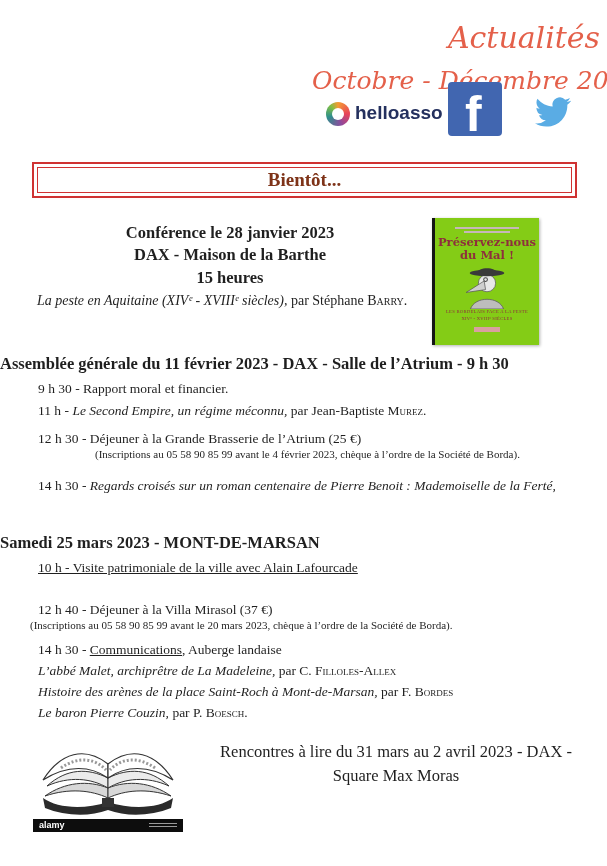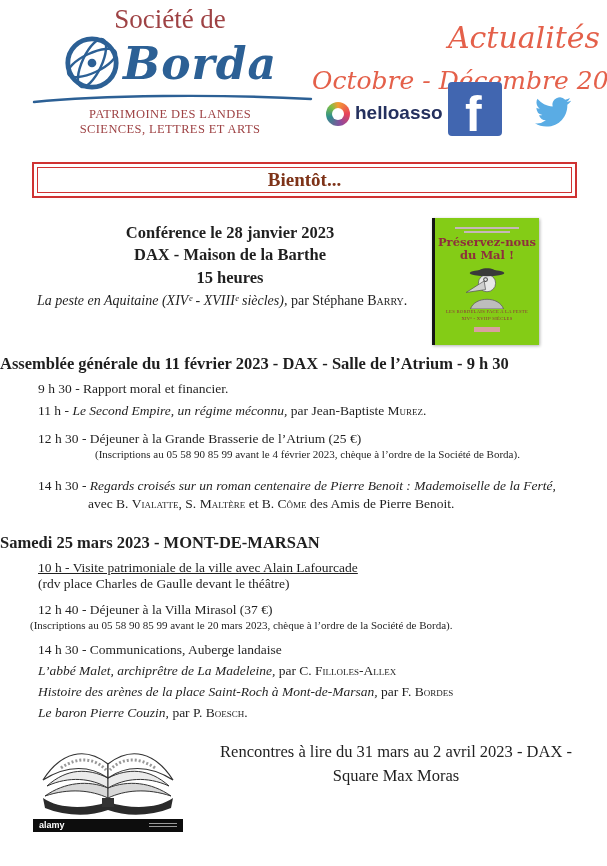--- a/index.html
+++ b/index.html
@@ -54,21 +54,21 @@
   .bc-doctor{display:block;margin:1px auto 0;width:74px;height:46px;}
   .bc-sub{font-size:4.6px;color:var(--cover-red);letter-spacing:.3px;line-height:1.5;}
   .bc-publisher{width:26px;height:5px;background:#d9a0a0;margin:4px auto 0;}
 
   
   .sec-head{position:absolute;left:0;width:100%;text-align:left;font-weight:bold;
             font-size:16.5px;white-space:nowrap;margin:0;}
   .h-assemblee{top:354px;} .h-samedi{top:533px;}
   .line{position:absolute;left:38px;margin:0;white-space:nowrap;font-size:13.5px;}
   .note{font-size:11px;}
-  .seg-i{font-style:italic;} .seg-sc{font-variant:small-caps;} .seg-u{}
+  .seg-i{font-style:italic;} .seg-sc{font-variant:small-caps;} .seg-u{text-decoration:underline;}
   .a0{top:381px;} .a1{top:403px;} .a2{top:431px;} .a3{top:448px;left:95px;}
   .a4{top:478px;} .a5{top:496px;left:88px;}
   .s0{top:560px;text-decoration:underline;} .s1{top:576px;} .s2{top:602px;} .s3{top:619px;left:30px;}
   .s4{top:642px;} .s5{top:663px;} .s6{top:684px;} .s7{top:705px;}
 
   
   .book-image{position:absolute;left:33px;top:740px;width:150px;height:92px;background:#fff;}
   .book-svg{display:block;width:150px;height:78px;}
   .alamy-bar{position:absolute;left:0;right:0;bottom:0;height:13px;background:#0d0d0d;}
   .alamy-text{position:absolute;left:6px;top:0;color:#fff;font-size:9px;font-weight:bold;
@@ -76,37 +76,20 @@
   .alamy-lines{position:absolute;right:6px;top:4px;width:28px;}
   .alamy-lines div{height:1px;background:#9a9a9a;margin-bottom:2px;}
   .rencontres-head{position:absolute;left:205px;top:740px;width:382px;margin:0;text-align:center;
                    font-weight:normal;font-size:16.5px;line-height:1.45;}
 </style>
 </head>
 <body>
 
 <div class="page">
 
-  <div class="logo">
-    <div class="logo-society">Société de</div>
-    <div class="logo-row">
-      <svg class="globe" viewBox="0 0 60 60">
-        <circle cx="30" cy="30" r="25" fill="none" stroke="#2c6095" stroke-width="5"></circle>
-        <ellipse cx="30" cy="30" rx="27" ry="10" fill="none" stroke="#2c6095" stroke-width="2.5" transform="rotate(-25 30 30)"></ellipse>
-        <ellipse cx="30" cy="30" rx="10" ry="27" fill="none" stroke="#2c6095" stroke-width="2.5" transform="rotate(25 30 30)"></ellipse>
-        <circle cx="30" cy="30" r="4.5" fill="#2c6095"></circle>
-      </svg>
-      <span class="logo-script">Borda</span>
-    </div>
-    <svg class="logo-swoosh" width="285" height="12" viewBox="0 0 285 12">
-      <path d="M4 9 C70 2 190 1 281 6" stroke="#2c6095" stroke-width="2.4" fill="none" stroke-linecap="round"></path>
-    </svg>
-    <div class="logo-sub">PATRIMOINE DES LANDES</div>
-    <div class="logo-sub">SCIENCES, LETTRES ET ARTS</div>
-  </div>
 
   <div class="header-right">
     <div class="actualites">Actualités</div>
     <div class="period">Octobre - Décembre 2022</div>
   </div>
 
   <div class="social-row">
     <div class="helloasso">
       <span class="ha-ring"></span>
       <span class="ha-text">helloasso</span>
@@ -146,25 +129,23 @@
     <div class="bc-sub">XIVᵉ - XVIIIᵉ SIÈCLES</div>
     <div class="bc-publisher"></div>
   </aside>
 
   <h2 class="sec-head h-assemblee">Assemblée générale du 11 février 2023 - DAX - Salle de l’Atrium - 9 h 30</h2>
   <p class="line a0"><span>9 h 30 - Rapport moral et financier.</span></p>
   <p class="line a1"><span>11 h - </span><span class="seg-i">Le Second Empire, un régime méconnu,</span><span> par Jean-Baptiste </span><span class="seg-sc">Murez</span><span>.</span></p>
   <p class="line a2"><span>12 h 30 - Déjeuner à la Grande Brasserie de l’Atrium (25 €)</span></p>
   <p class="line a3 note"><span>(Inscriptions au 05 58 90 85 99 avant le 4 février 2023, chèque à l’ordre de la Société de Borda).</span></p>
   <p class="line a4"><span>14 h 30 - </span><span class="seg-i">Regards croisés sur un roman centenaire de Pierre Benoit : Mademoiselle de la Ferté,</span></p>
-  <p class="line a5"><span>avec B. </span><span class="seg-sc">Vialatte</span><span>, S. </span><span class="seg-sc">Maltère</span><span> et B. </span><span class="seg-sc">Côme</span><span> des Amis de Pierre Benoit.</span></p>
 
   <h2 class="sec-head h-samedi">Samedi 25 mars 2023 - MONT-DE-MARSAN</h2>
   <p class="line s0"><span>10 h - Visite patrimoniale de la ville avec Alain Lafourcade</span></p>
-  <p class="line s1"><span>(rdv place Charles de Gaulle devant le théâtre)</span></p>
   <p class="line s2"><span>12 h 40 - Déjeuner à la Villa Mirasol (37 €)</span></p>
   <p class="line s3 note"><span>(Inscriptions au 05 58 90 85 99 avant le 20 mars 2023, chèque à l’ordre de la Société de Borda).</span></p>
   <p class="line s4"><span>14 h 30 - </span><span class="seg-u">Communications</span><span>, Auberge landaise</span></p>
   <p class="line s5"><span class="seg-i">L’abbé Malet, archiprêtre de La Madeleine,</span><span> par C. </span><span class="seg-sc">Filloles-Allex</span></p>
   <p class="line s6"><span class="seg-i">Histoire des arènes de la place Saint-Roch à Mont-de-Marsan,</span><span> par F. </span><span class="seg-sc">Bordes</span></p>
   <p class="line s7"><span class="seg-i">Le baron Pierre Couzin,</span><span> par P. </span><span class="seg-sc">Boesch</span><span>.</span></p>
 
   <div class="book-image">
     <svg class="book-svg" viewBox="0 0 150 78">
       <path d="M75 62 C50 70 24 68 10 58 L12 68 C32 76 56 77 75 70 C94 77 118 76 138 68 L140 58 C126 68 100 70 75 62 Z" fill="#2b2b2b"></path>

